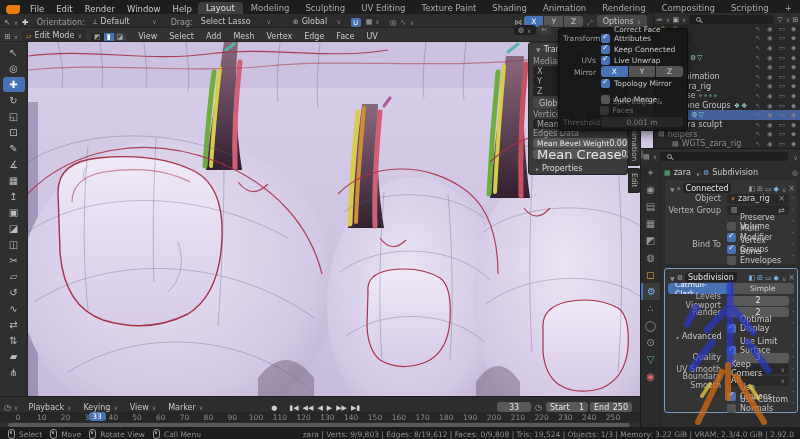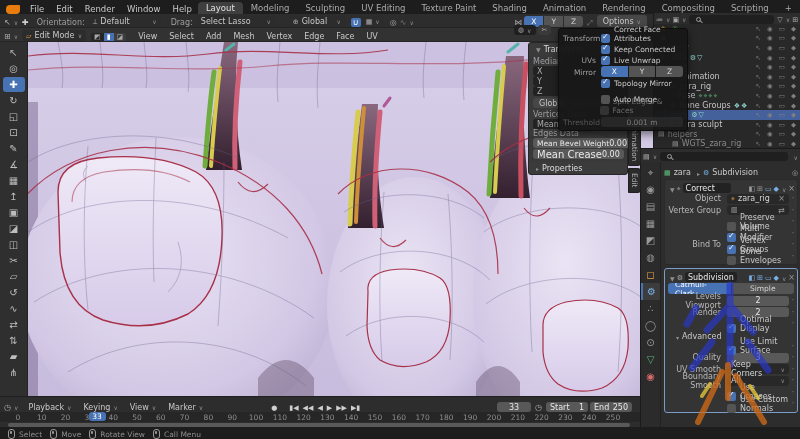--- a/index.html
+++ b/index.html
@@ -368,21 +368,21 @@
         <div>
 
         <div class="prow" style="height:10px;margin-bottom:1px">
               <span class="pvalue" style="background:#595959;justify-content:space-between;padding:0 4px;white-space:nowrap">
                 <span style="font-size:7.5px">Mean Bevel Weight</span>
                 <span>0.00</span>
               </span>
             </div>
             <div class="prow" style="height:10px;margin-bottom:1px">
               <span class="pvalue" style="background:#595959;justify-content:space-between;padding:0 4px;white-space:nowrap">
-                <span style="font-size:10px">Mean Crease</span>
+                <span style="font-size:13px">Mean Crease</span>
                 <span>0.00</span>
               </span>
             </div>
           </div>
       </div>
       <div class="panel-hdr" style="border-radius:0 0 3px 3px">
           <span class="chev" style="margin-right:3px">▸</span>
           <span>Properties</span>
         </div>
     </div>
@@ -595,21 +595,21 @@
         <span class="ico" style="color:#7ab0e8;font-size:7px;margin-left:3px">⚙</span>
         <span style="margin-left:3px">Subdivision</span>
         <span class="ico" style="margin-left:auto;font-size:7px">◎</span>
       </div>
 
       <div style="background:#343434;border:1px solid #2a2a2a;border-radius:3px;margin-top:2px;padding-bottom:2px">
         <div class="fx" style="height:13px;padding:0 2px">
           <span class="chev">▼</span>
           <span class="ico" style="font-size:7px;margin:0 2px">⌖</span>
           <span class="pvalue" style="background:#222;max-width:48px;justify-content:flex-start;padding-left:3px">
-              <span>Correct</span>
+              <span>Connected</span>
             </span>
           <span class="toggles fx" style="margin-left:auto">
               <span>◧</span>
               <span>⊞</span>
               <span class="on">▭</span>
               <span class="on">◆</span>
             </span>
           <span class="chev" style="margin-left:3px">∨</span>
           <span class="ico" style="font-size:8px;color:#999;margin-left:2px">×</span>
         </div>
@@ -866,15 +866,16 @@
         </span>
         <span class="fx">
           <span class="mouse"></span>
           <span>Rotate View</span>
         </span>
         <span class="fx">
           <span class="mouse"></span>
           <span>Call Menu</span>
         </span>
       </span>
+    <span style="margin-left:auto;margin-right:6px;white-space:nowrap">zara | Verts: 9/9,803 | Edges: 8/19,612 | Faces: 0/9,808 | Tris: 19,524 | Objects: 1/3 | Memory: 3.22 GiB | VRAM: 2.3/4.0 GiB | 2.92.0</span>
   </div>
 
 </div>
 
 </body></html>

